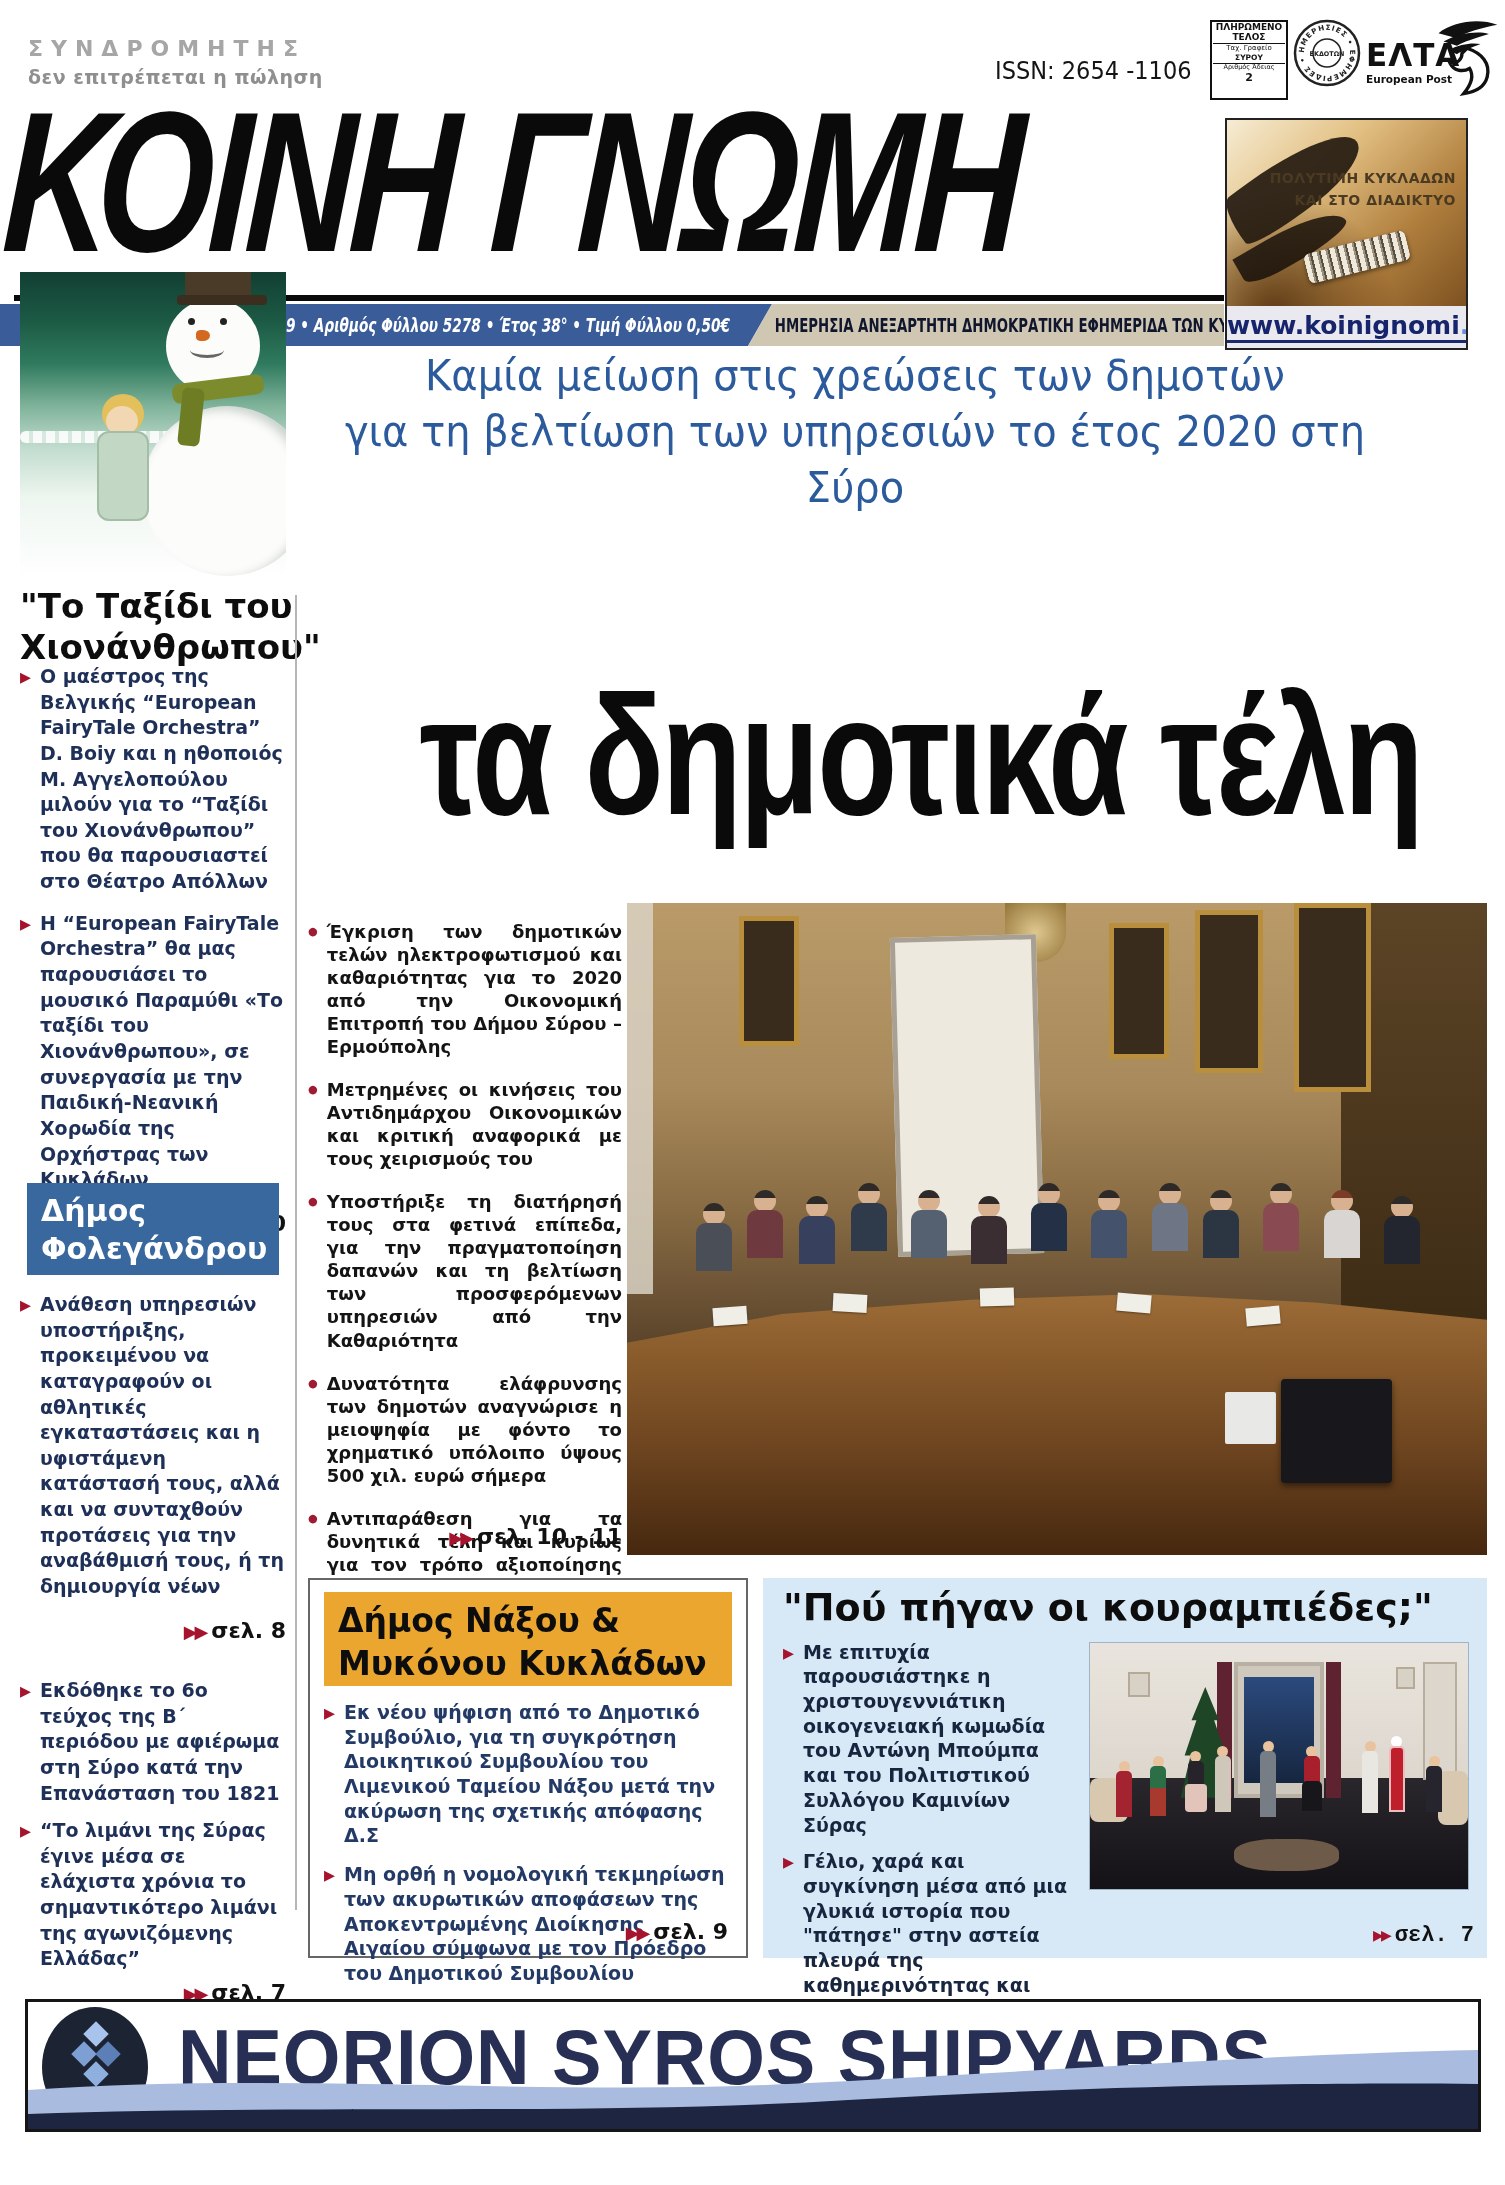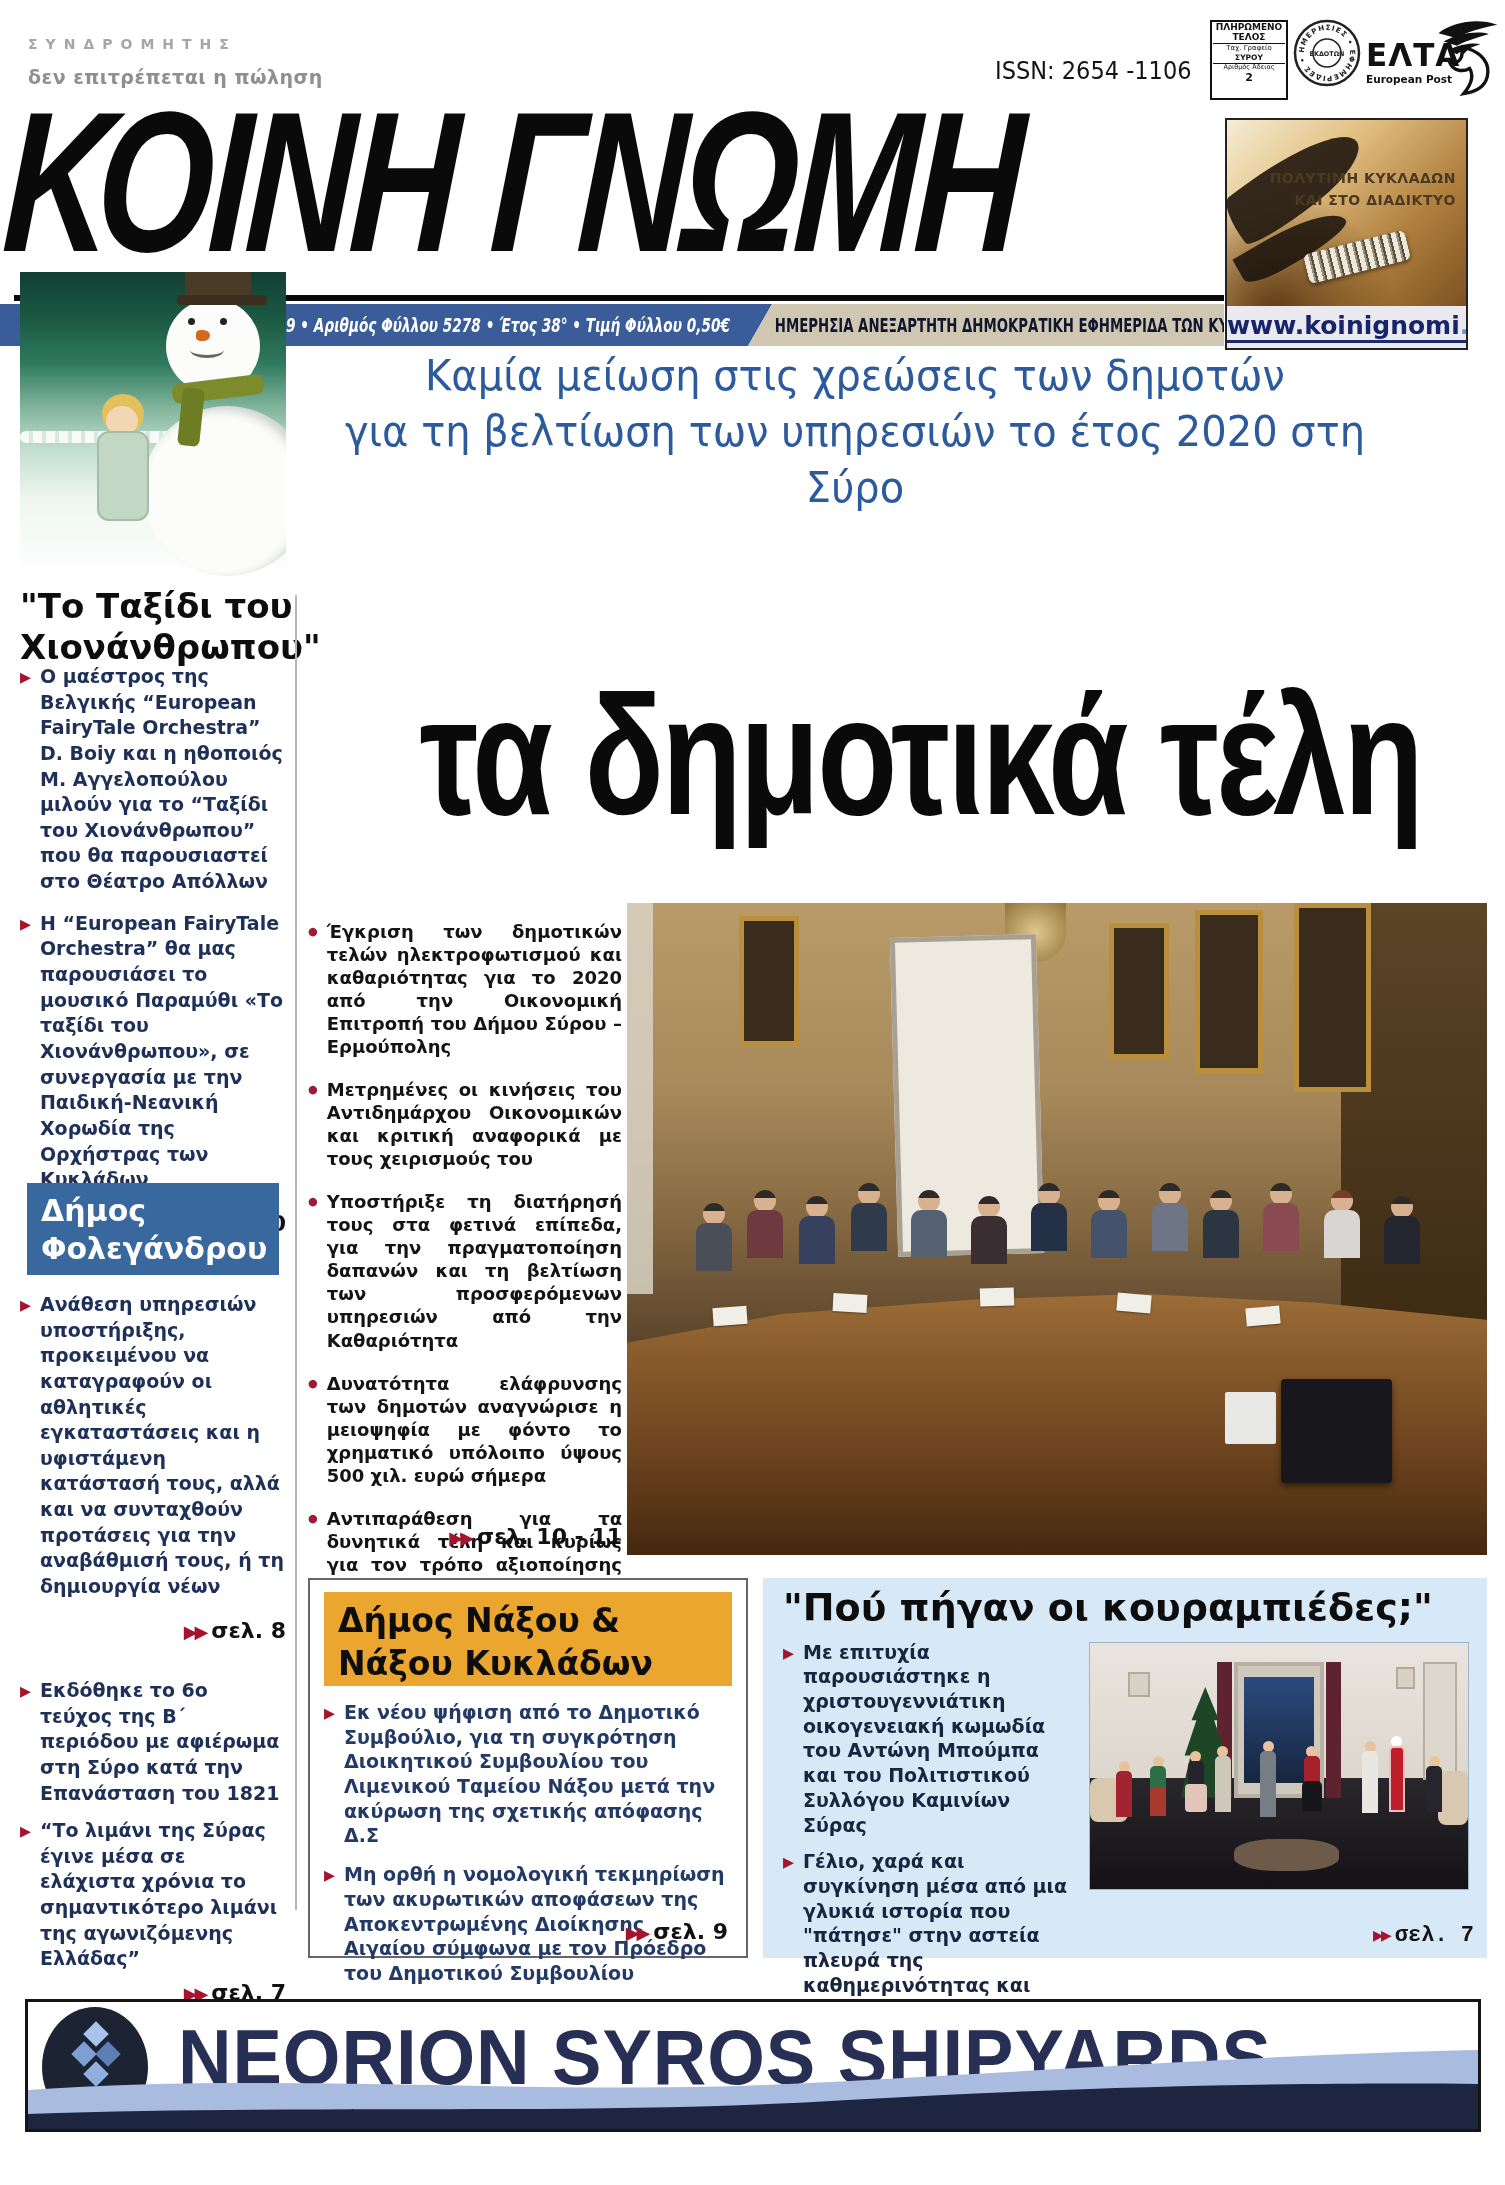--- a/index.html
+++ b/index.html
@@ -5,21 +5,21 @@
   * { margin:0; padding:0; box-sizing:border-box; }
   html,body { background:#777; }
   #page {
     position:relative; width:1505px; height:2185px; margin:0 auto;
     background:#ffffff; overflow:hidden;
     font-family:"DejaVu Sans", sans-serif; color:#111;
   }
   .abs { position:absolute; }
 
   
-  .sub1 { left:28px; top:36px; font-size:14px; font-weight:bold; color:#a6a6a6; letter-spacing:8px; }
+  .sub1 { left:28px; top:36px; font-size:22px; font-weight:bold; color:#a6a6a6; letter-spacing:8px; }
   .sub2 { left:28px; top:66px; font-size:19px; font-weight:bold; color:#8f8f8f; letter-spacing:0.5px; }
   .issn { left:995px; top:56px; font-size:25px; color:#141414; transform:scaleX(.9); transform-origin:left; white-space:nowrap; }
 
   .stampbox { left:1210px; top:20px; width:78px; height:80px; border:2px solid #111; background:#fff; font-weight:bold; text-align:center; padding:1px; }
   .stampbox .t1 { font-size:9px; line-height:1.08; border-bottom:1px solid #111; padding-bottom:1px;}
   .stampbox .r  { font-size:7px; font-weight:normal; line-height:1.25; }
   .stampbox .rv { font-size:7.5px; font-weight:bold; border-bottom:1px solid #111; padding-bottom:1px;}
   .stampbox .r2 { font-size:6.5px; font-weight:normal; line-height:1.2; }
   .stampbox .num{ font-size:11px; font-weight:bold; line-height:1; }
 
@@ -405,21 +405,21 @@
     <div class="paper" style="left:41%;top:59%;transform:rotate(-2deg);"></div>
     <div class="paper" style="left:57%;top:60%;transform:rotate(5deg);"></div>
     <div class="paper" style="left:72%;top:62%;transform:rotate(-5deg);"></div>
     <div class="stack"></div>
     <div class="machine"></div>
   </div>
 
   <div class="abs naxos">
     <div class="naxosHead">
       <div>Δήμος Νάξου &amp;</div>
-      <div>Νάξου Κυκλάδων</div>
+      <div>Μυκόνου Κυκλάδων</div>
     </div>
     <div class="body">
       <div class="brow">
         <span class="tri">▶</span>
         <span>Εκ νέου ψήφιση από το Δημοτικό Συμβούλιο, για τη συγκρότηση Διοικητικού Συμβουλίου του Λιμενικού Ταμείου Νάξου μετά την ακύρωση της σχετικής απόφασης Δ.Σ</span>
       </div>
       <div class="brow">
         <span class="tri">▶</span>
         <span>Μη ορθή η νομολογική τεκμηρίωση των ακυρωτικών αποφάσεων της Αποκεντρωμένης Διοίκησης Αιγαίου σύμφωνα με τον Πρόεδρο του Δημοτικού Συμβουλίου</span>
       </div>

